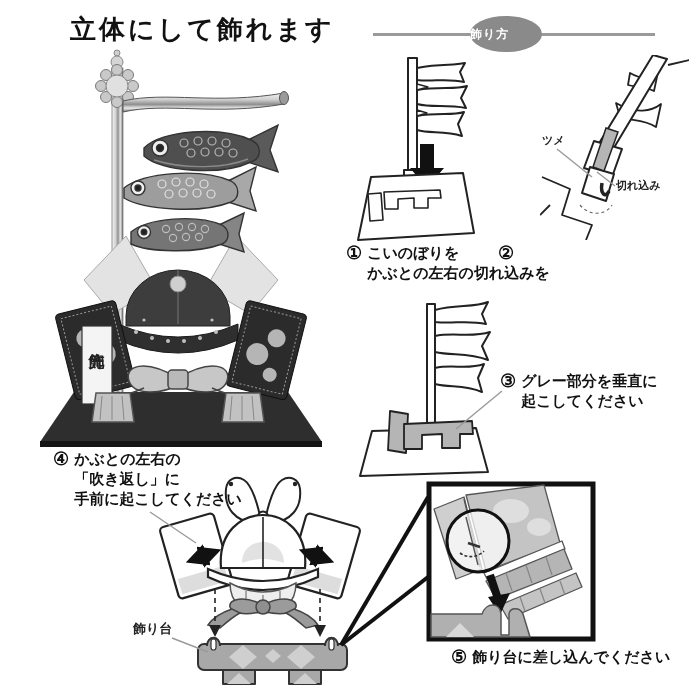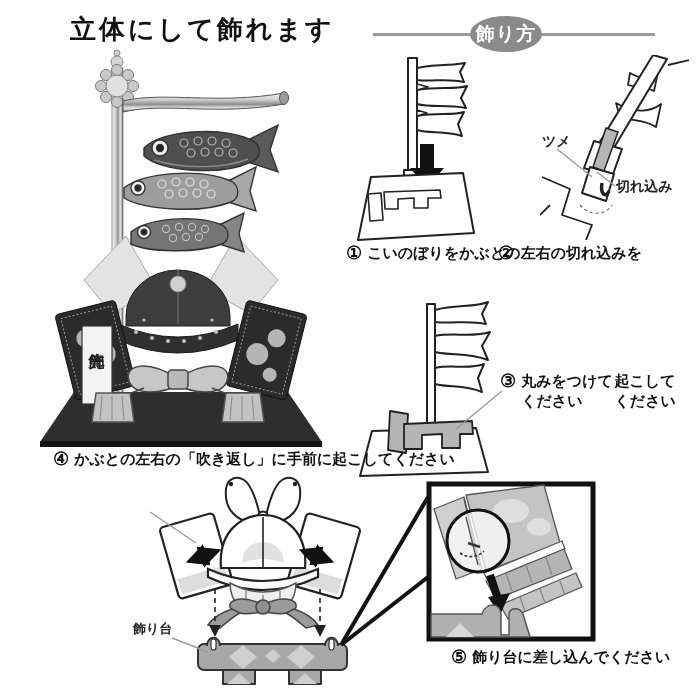--- a/index.html
+++ b/index.html
@@ -7,27 +7,27 @@
     position:relative;width:645px;height:700px;background:#ffffff;
     font-family:Liberation Serif, serif;color:#111;overflow:hidden;padding-left:44px;
   }
   .abs{position:absolute;}
   .page-title{
     left:70px;top:12px;font-size:26px;font-weight:700;letter-spacing:3px;color:#111;white-space:nowrap;
   }
   .section-rule{left:373px;top:33px;width:282px;height:2.5px;background:#9a9a9a;}
   .header-pill{
     left:470px;top:16px;width:72px;height:36px;background:#8a8a8a;border-radius:50%;
-    display:flex;align-items:center;justify-content:center;color:#fff;
-    font-size:19px;font-weight:700;letter-spacing:1px;
+    display:flex;align-items:center;color:#fff;
+    font-size:12px;font-weight:700;letter-spacing:1px;
   }
   .step{display:flex;gap:5px;font-size:15px;font-weight:600;line-height:1.32;color:#111;}
   .step .num{font-size:18px;line-height:1.1;font-weight:600;}
-  .step .lines{display:flex;flex-direction:row;}
-  .small-label{font-size:14px;font-weight:600;color:#222;white-space:nowrap;}
+  .step .lines{display:flex;flex-direction:column;}
+  .small-label{font-size:11px;font-weight:600;color:#222;white-space:nowrap;}
   .mid-label{font-size:13px;font-weight:600;color:#222;white-space:nowrap;text-align:right;}
   svg{display:block;}
   #overlay{pointer-events:none;}
 </style>
 </head>
 <body>
 
 <div id="sheet">
 
   <div class="abs page-title">立体にして飾れます</div>
@@ -359,21 +359,21 @@
     </span>
   </div>
 
   <div class="abs step" style="left:498px;top:244px">
     <span class="num">②</span>
   </div>
 
   <div class="abs step" style="left:500px;top:372px">
     <span class="num">③</span>
     <span class="lines">
-      <span>丸みをつけてください</span>
+      <span>グレー部分を垂直に</span>
       <span>起こしてください</span>
     </span>
   </div>
 
   <div class="abs step" style="left:53px;top:450px">
     <span class="num">④</span>
     <span class="lines">
       <span>かぶとの左右の</span>
       <span>「吹き返し」に</span>
       <span>手前に起こしてください</span>

